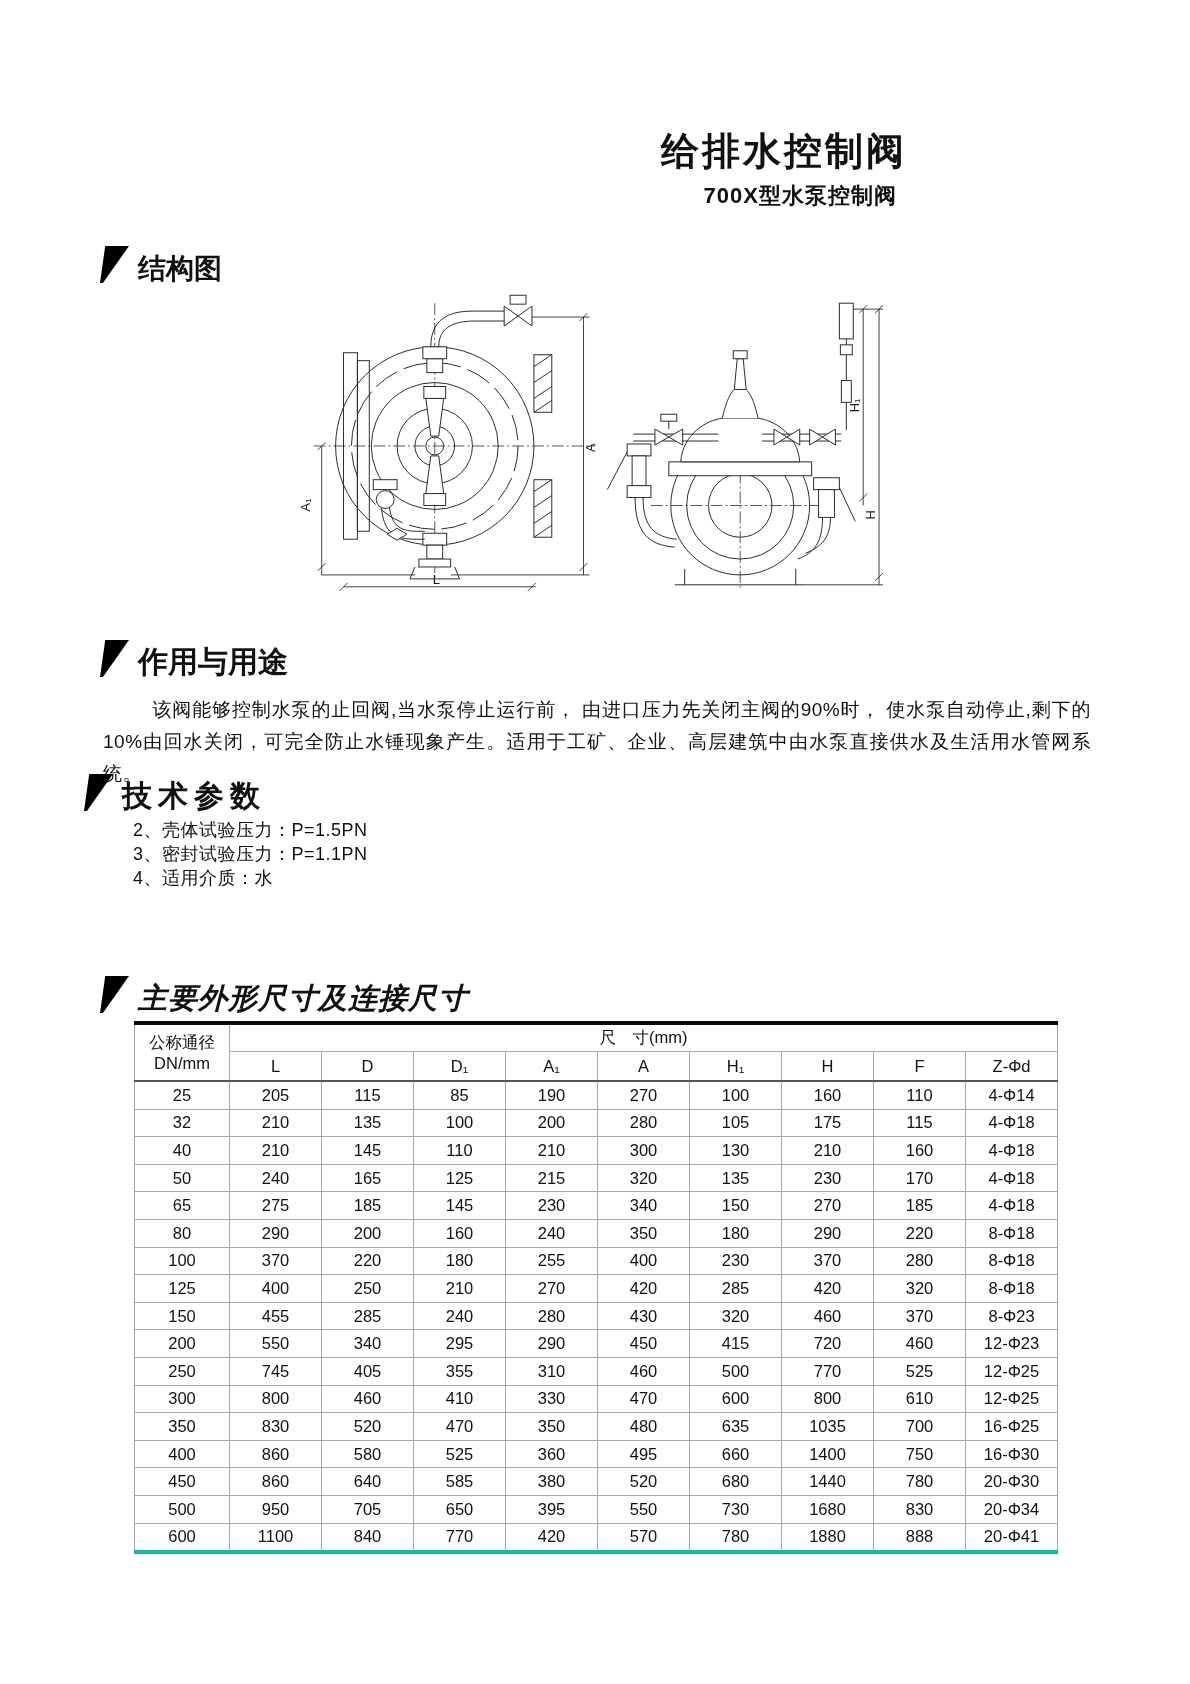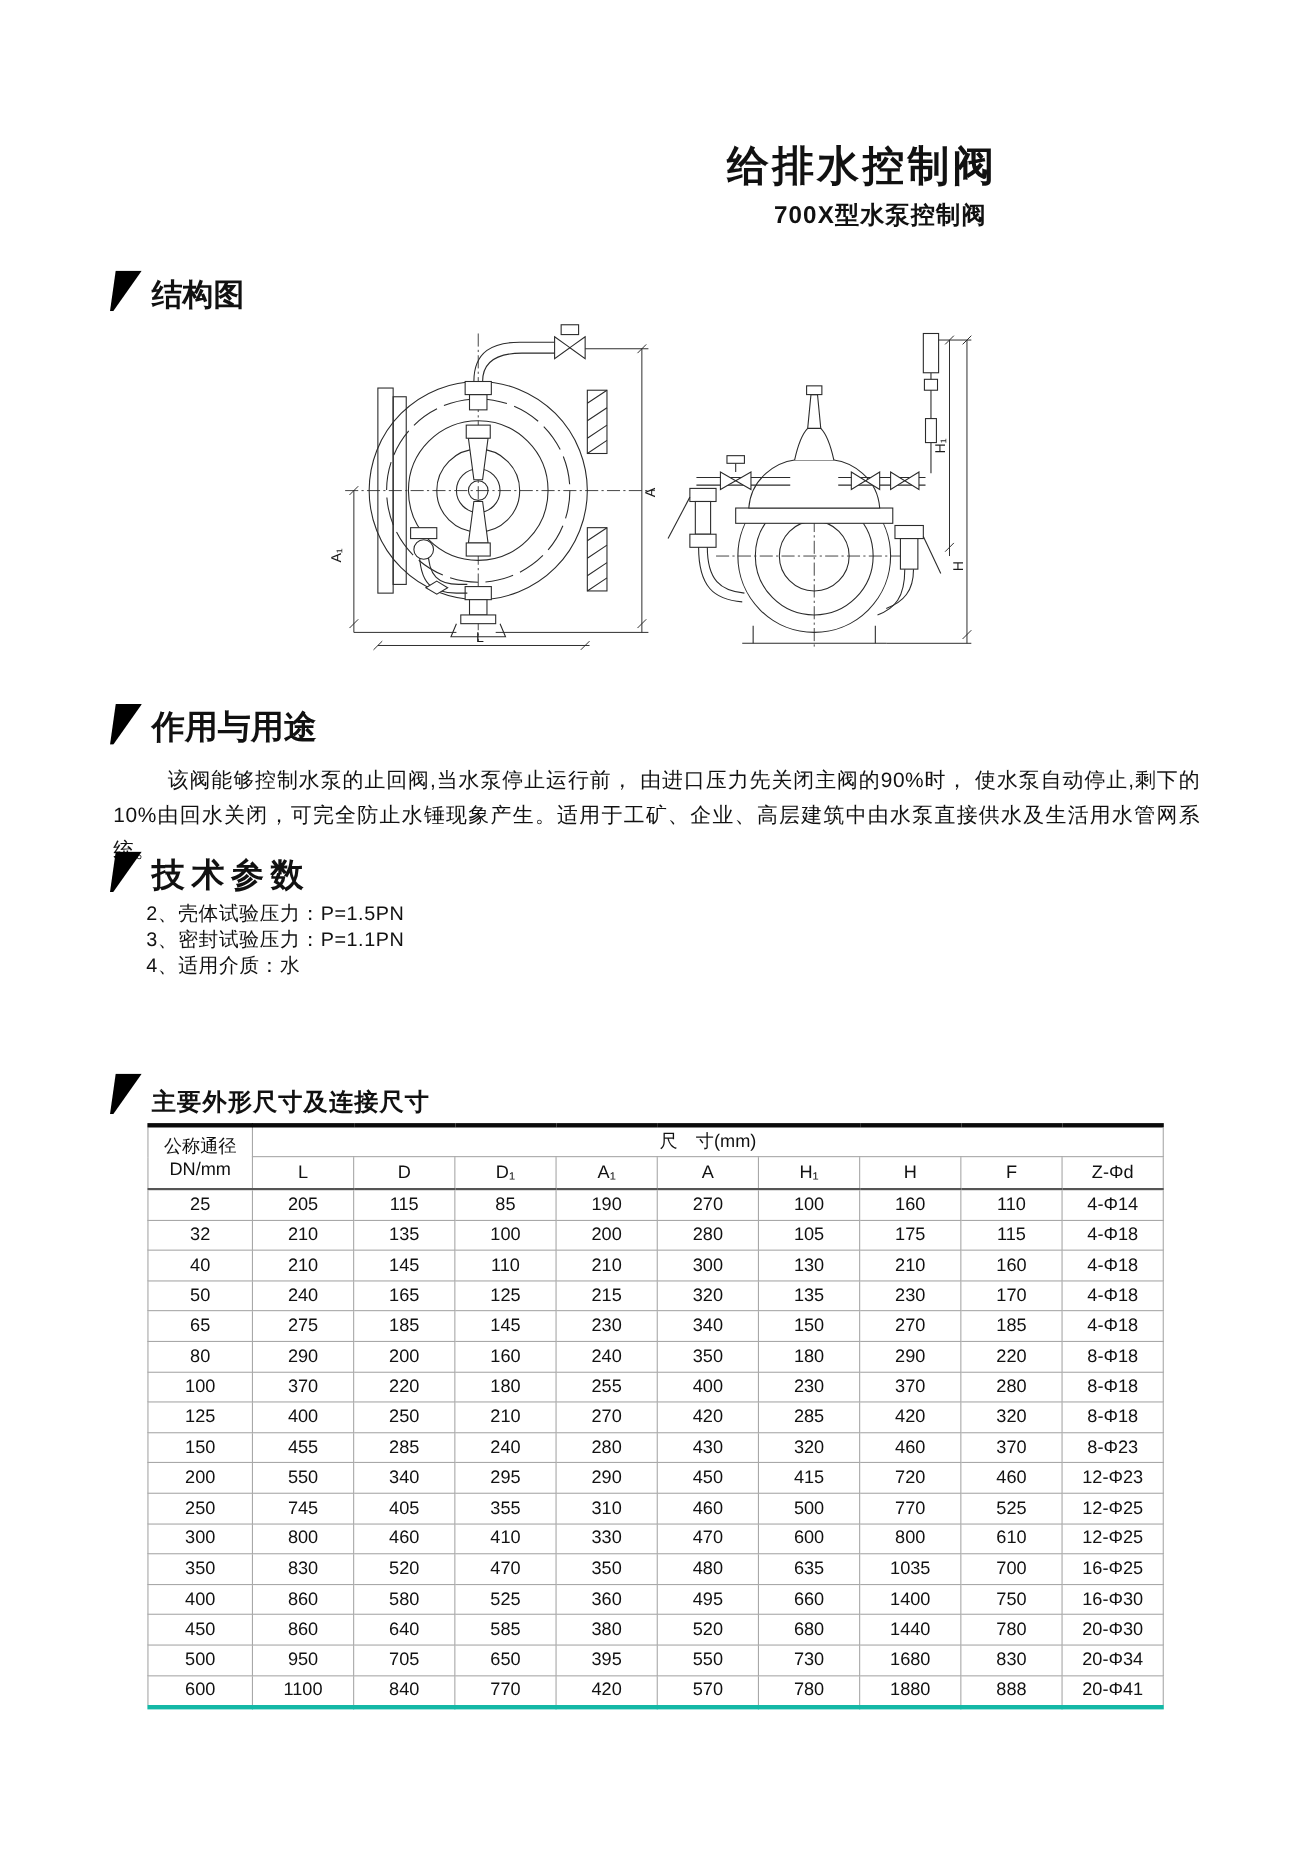--- a/index.html
+++ b/index.html
@@ -30,22 +30,22 @@
     width:29px;height:37px;background:#000;
     clip-path:polygon(18% 0,100% 0,10% 100%,0 100%);
     margin-right:9px;flex:0 0 auto;
   }
   .sec-label{
     font-family:"Liberation Serif",serif;
     font-weight:bold;white-space:nowrap;line-height:1.05;
   }
   .sec1{left:100px;top:246px;}  .sec1 .sec-label{font-size:28px;}
   .sec2{left:100px;top:640px;}  .sec2 .sec-label{font-size:30px;}
-  .sec3{left:100px;top:774px;}  .sec3 .sec-label{font-size:30px;letter-spacing:6px;}
-  .sec4{left:100px;top:976px;}  .sec4 .sec-label{font-size:22px;letter-spacing:1px;}
+  .sec3{left:84px;top:774px;}  .sec3 .sec-label{font-size:30px;letter-spacing:6px;}
+  .sec4{left:100px;top:976px;}  .sec4 .sec-label{font-size:29px;letter-spacing:1px;font-style:italic;}
   
   .func-paragraph{
     position:absolute;left:103px;top:694px;width:988px;
     font-size:19px;line-height:32px;text-indent:2.6em;
     text-align:justify;letter-spacing:0.5px;
   }
   .param-list{
     position:absolute;left:133px;top:818px;
     font-size:18px;line-height:24px;letter-spacing:0.5px;
   }

